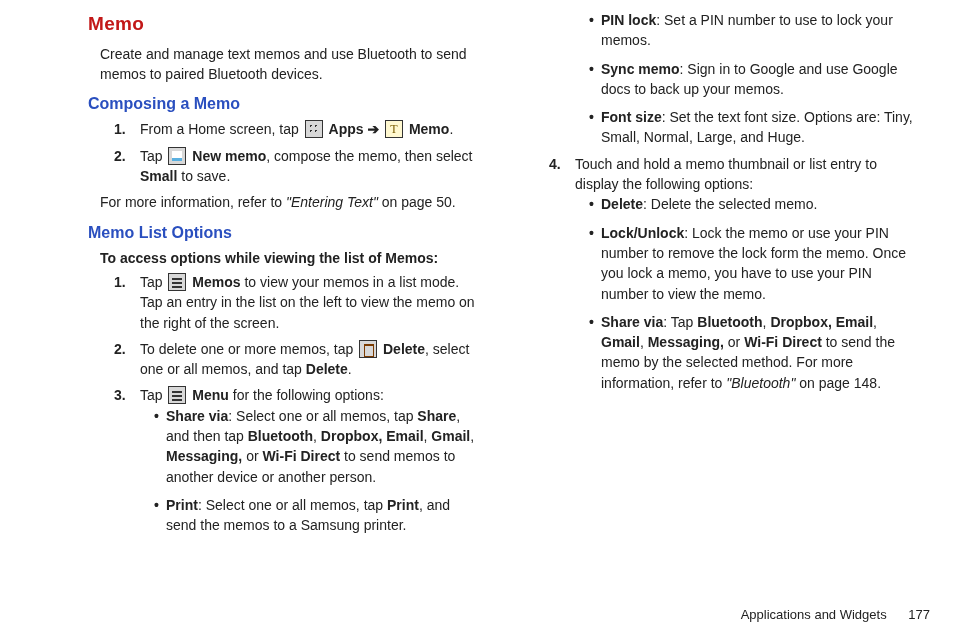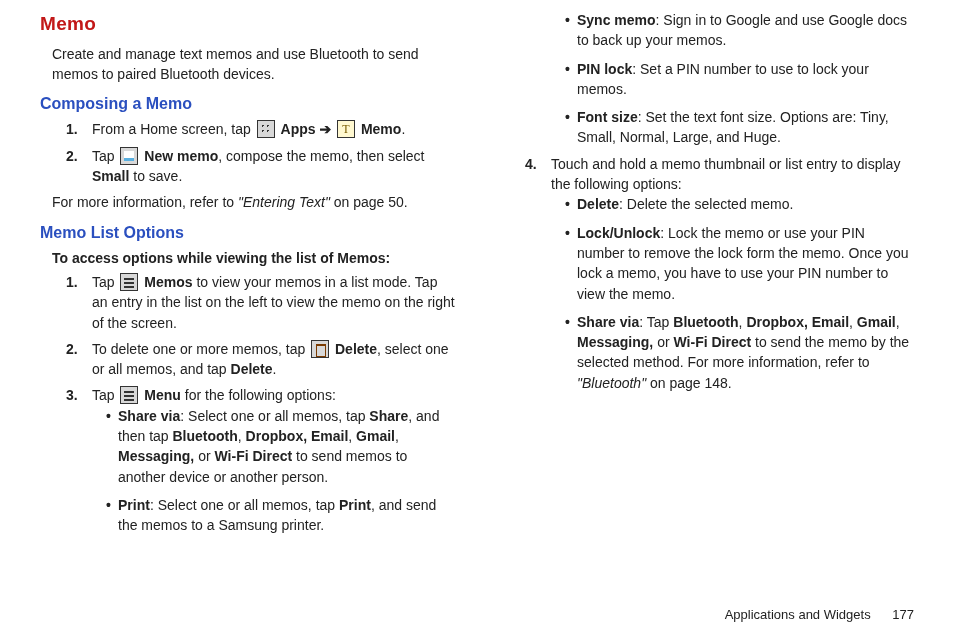--- a/index.html
+++ b/index.html
@@ -12,20 +12,21 @@
     position: relative;
     padding: 10px 40px 40px 40px;
   }
   .flow {
     column-count: 2;
     column-gap: 44px;
     column-fill: auto;
     height: 560px;
     font-size: 14px;
     line-height: 1.45;
+    margin-left: 48px;
   }
   h1.section-title {
     font-family: "Arial Black", Arial, sans-serif;
     color: #c21818;
     font-weight: 900;
     font-size: 19px;
     margin-bottom: 6px;
     letter-spacing: 0.3px;
   }
   h2.subhead {
@@ -97,21 +98,21 @@
   }
   .icon.menu::after {
     content:"";
     position:absolute; left:3px; top:4px; right:3px; height:2px;
     background:#333;
     box-shadow: 0 4px 0 #333, 0 8px 0 #333;
   }
   .arrow { font-weight: 700; }
   .footer {
     position: absolute;
-    right: 40px;
+    right: 24px;
     bottom: 14px;
     font-size: 13px;
     margin-top: 36px;
   }
   .footer .pagenum { margin-left: 18px; }
 </style>
 </head>
 <body>
 
 <div class="flow">
@@ -161,24 +162,24 @@
       <span class="icon menu"></span>
       <span class="b">Menu</span><span> for the following options:</span>
       <ul class="bullets condensed">
         <li>
           <span class="b">Share via</span><span>: Select one or all memos, tap </span><span class="b">Share</span><span>, and then tap </span><span class="b">Bluetooth</span><span>, </span><span class="b">Dropbox, Email</span><span>, </span><span class="b">Gmail</span><span>, </span><span class="b">Messaging,</span><span> or </span><span class="b">Wi-Fi Direct</span><span> to send memos to another device or another person.</span>
         </li>
         <li>
           <span class="b">Print</span><span>: Select one or all memos, tap </span><span class="b">Print</span><span>, and send the memos to a Samsung printer.</span>
         </li>
         <li>
+          <span class="b">PIN lock</span><span>: Set a PIN number to use to lock your memos.</span>
+        </li>
+        <li>
           <span class="b">Sync memo</span><span>: Sign in to Google and use Google docs to back up your memos.</span>
-        </li>
-        <li>
-          <span class="b">PIN lock</span><span>: Set a PIN number to use to lock your memos.</span>
         </li>
         <li>
           <span class="b">Font size</span><span>: Set the text font size. Options are: Tiny, Small, Normal, Large, and Huge.</span>
         </li>
       </ul>
     </li>
     <li>
       <span class="num">4.</span>
       <span>Touch and hold a memo thumbnail or list entry to display the following options:</span>
       <ul class="bullets condensed">

